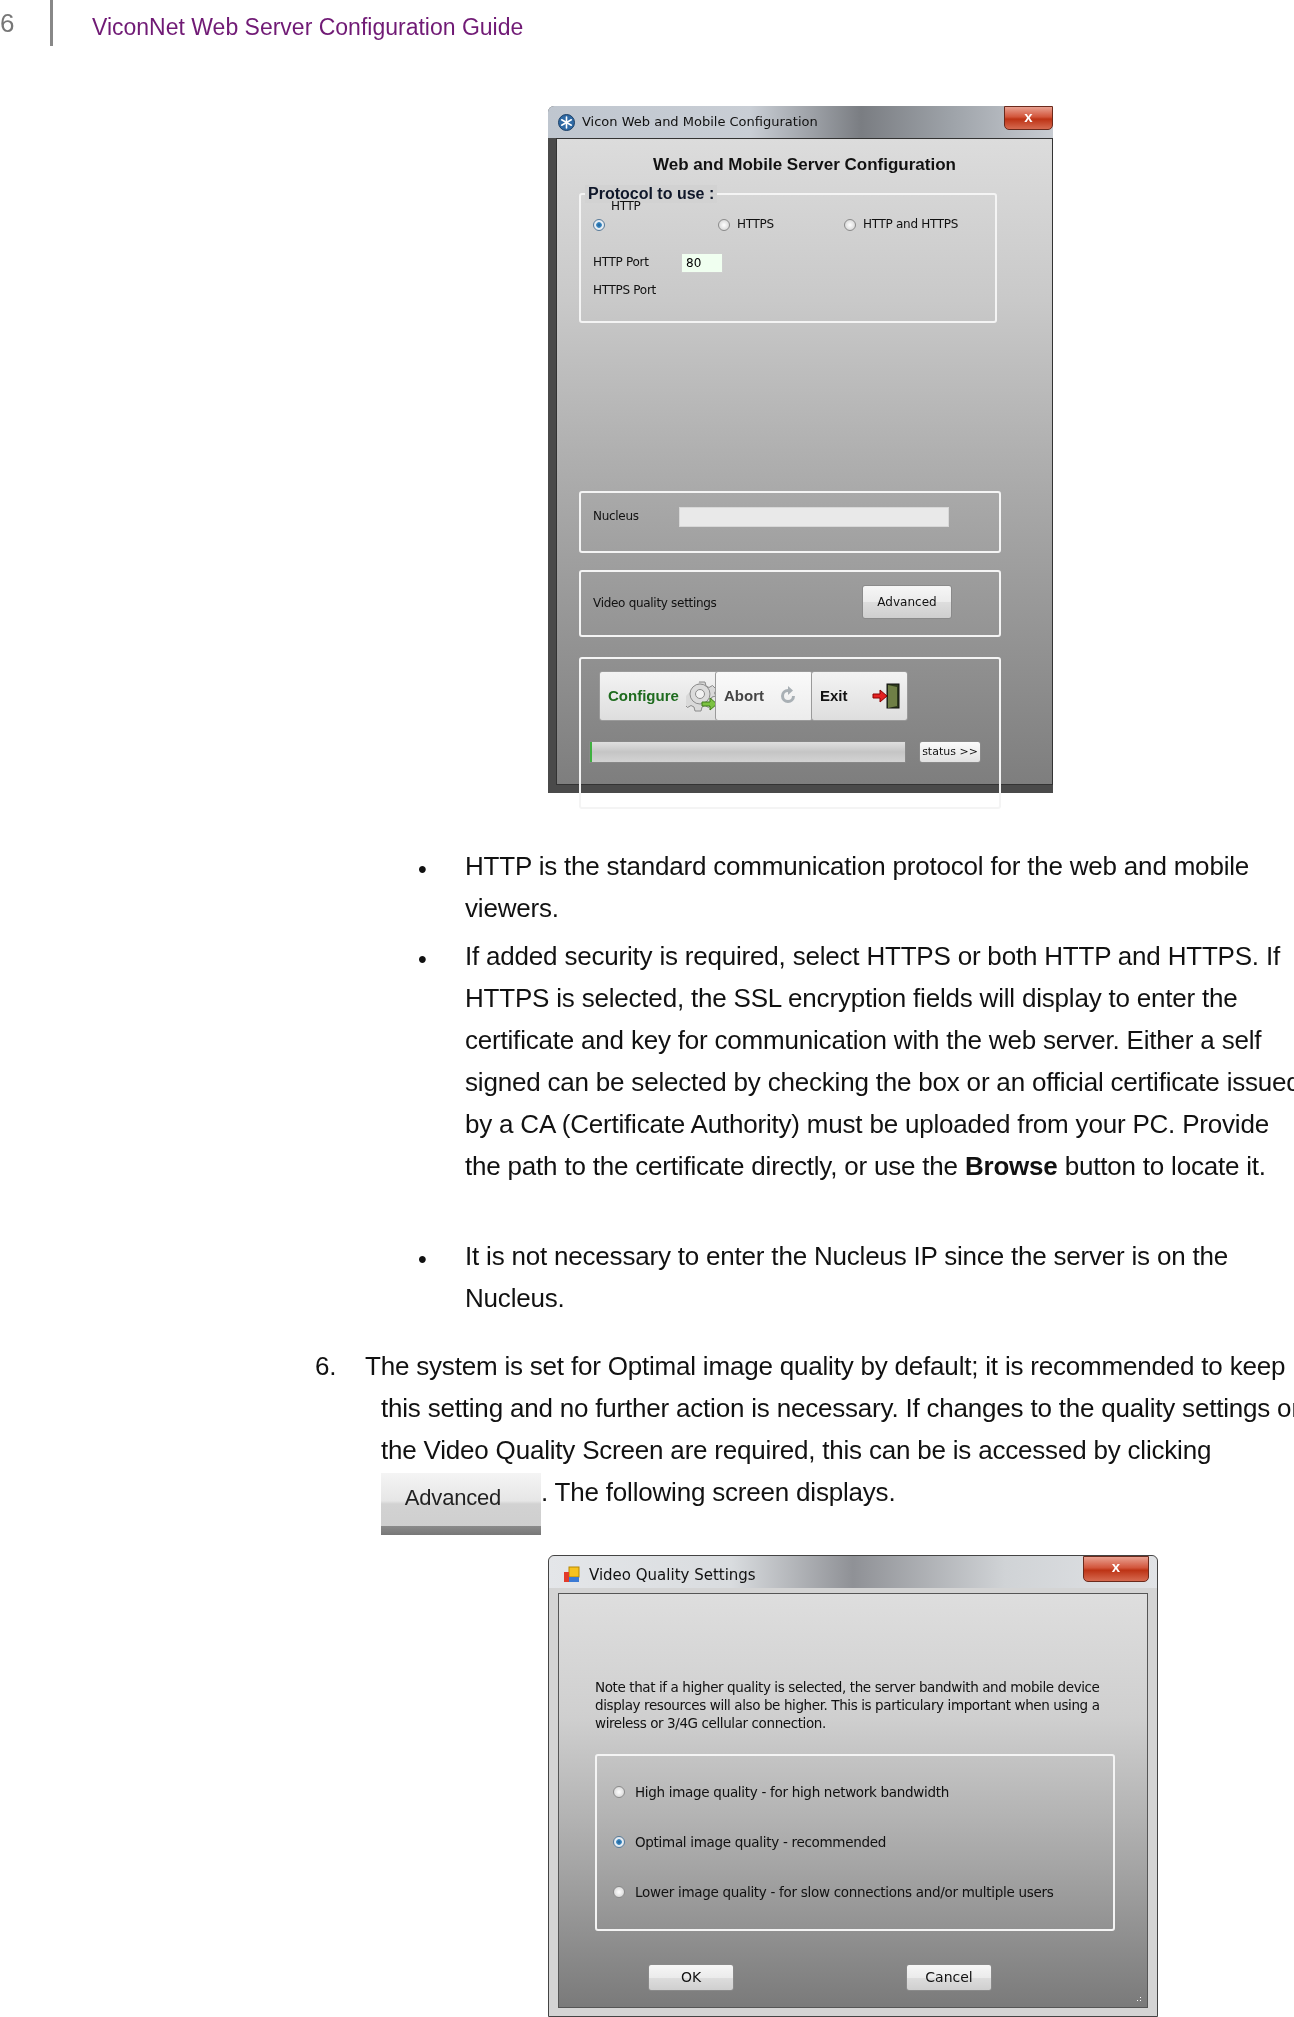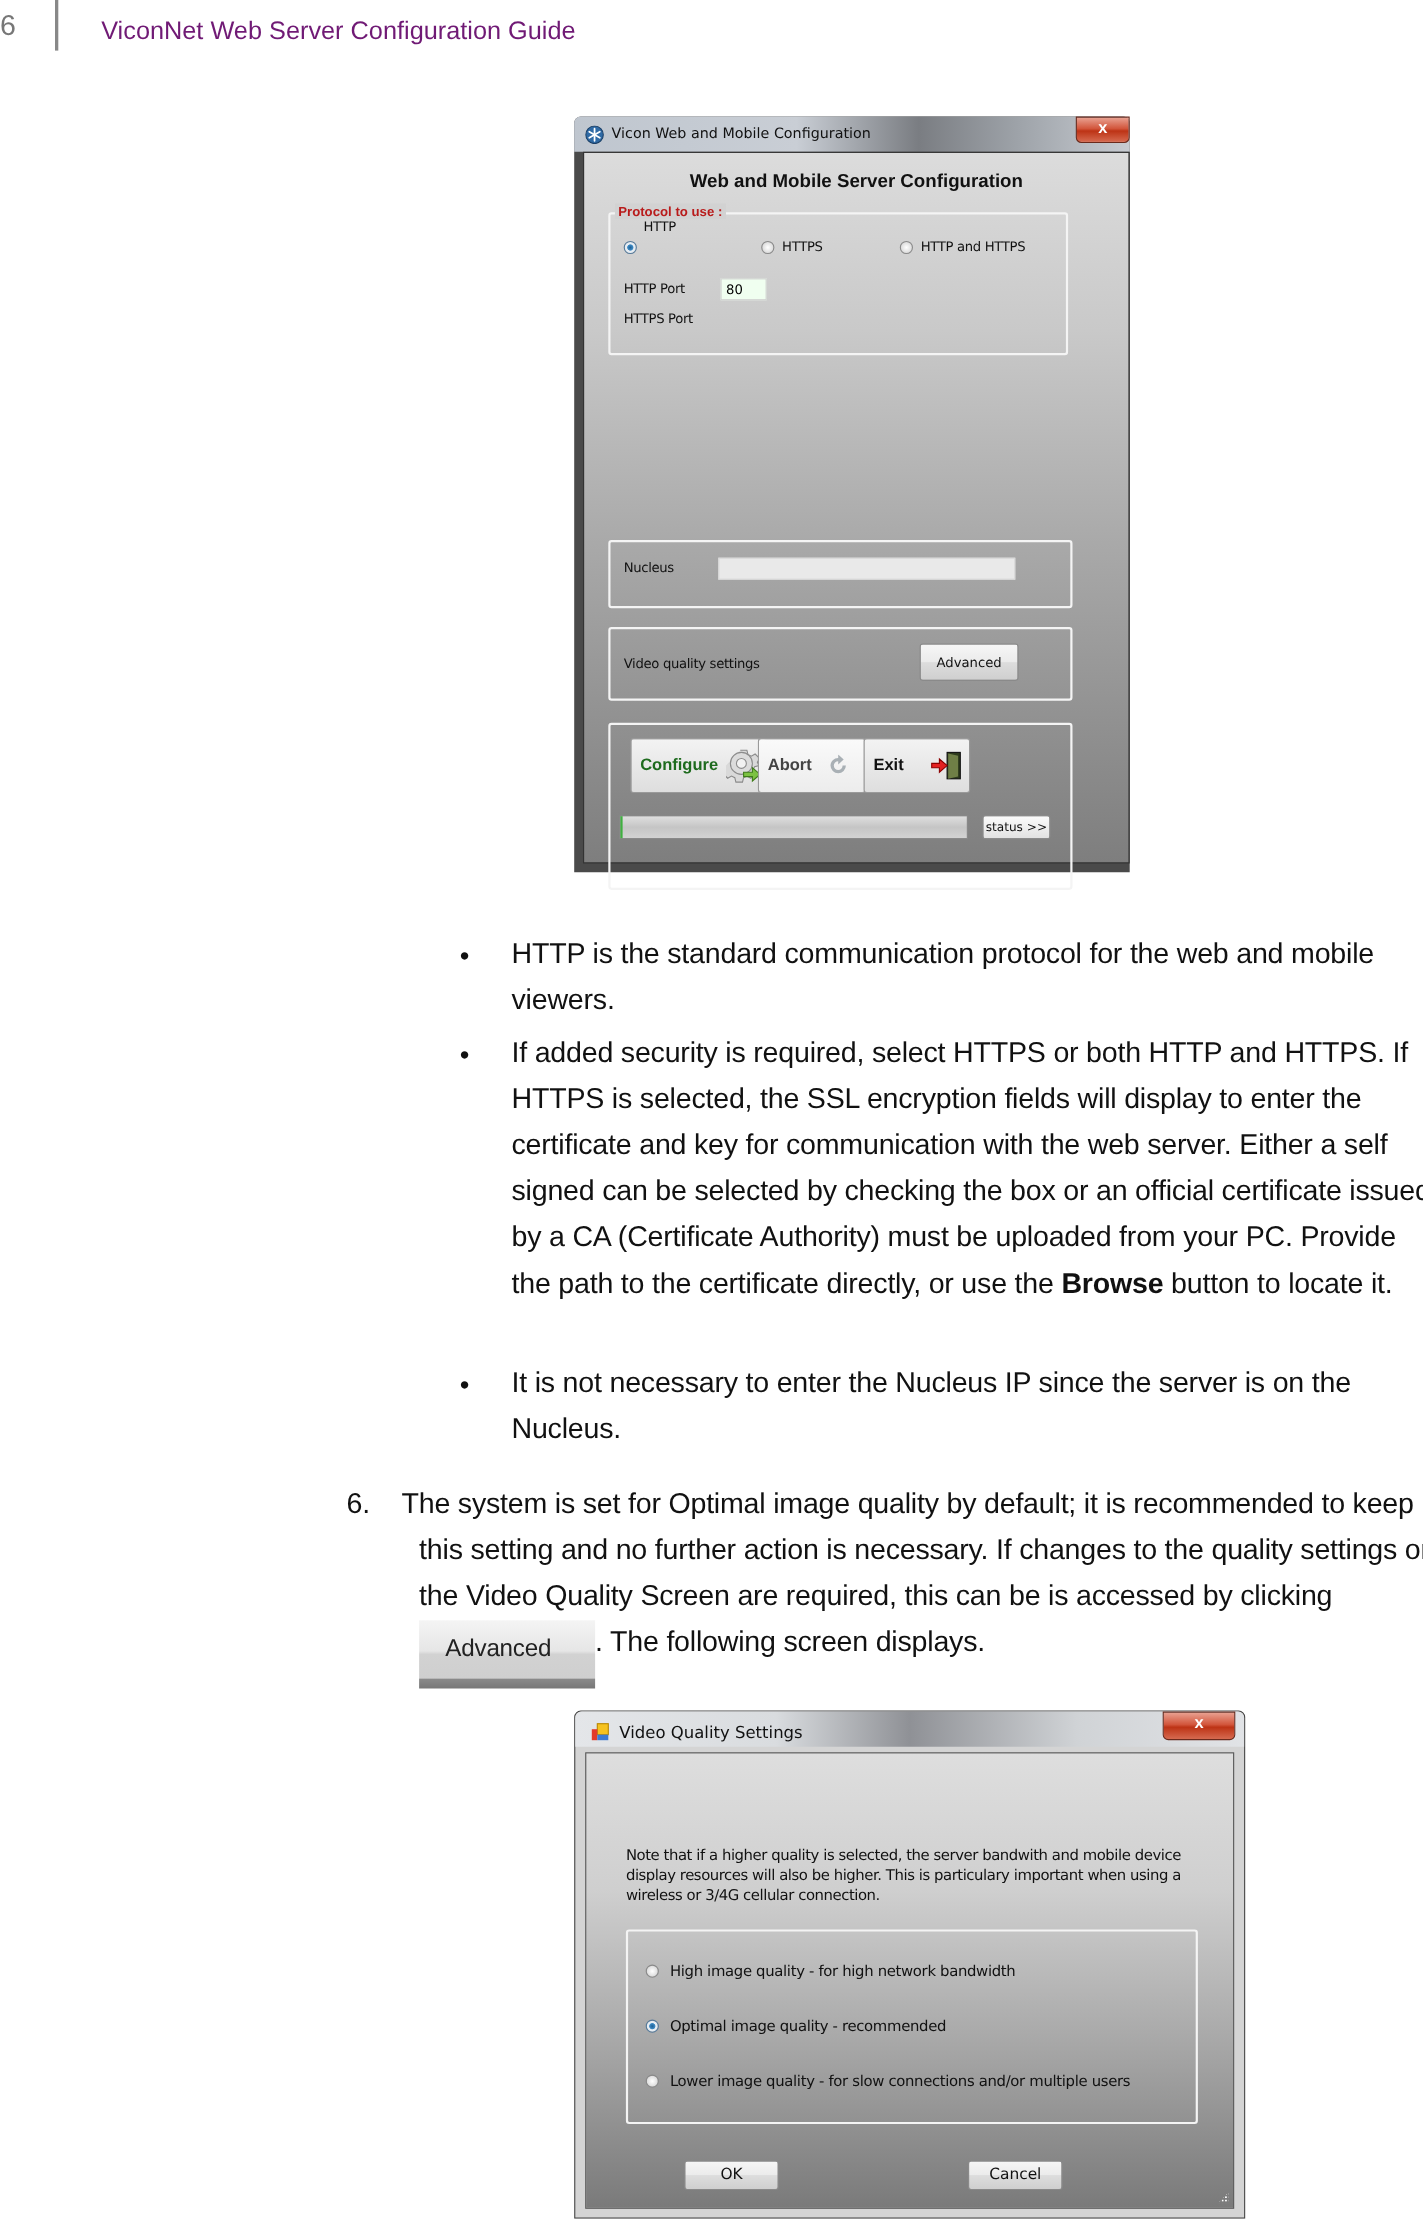--- a/index.html
+++ b/index.html
@@ -6,21 +6,21 @@
   body {
     width:1294px; height:2017px; position:relative; overflow:hidden;
     background:#ffffff; font-family:"Liberation Sans", sans-serif; color:#111;
   }
   
   .page-num { position:absolute; left:0; top:8px; font-size:26px; color:#777; }
   .hdr-rule { position:absolute; left:50px; top:0; width:3px; height:46px; background:#888; }
   .hdr-title { position:absolute; left:92px; top:14px; font-size:23px; color:#701a75; }
 
   
-  .win { position:absolute; box-sizing:border-box; }
+  .win { position:absolute; box-sizing:border-box;margin-left:26px; }
   .titlebar {
     position:absolute; left:0; top:0; right:0; height:32px;
     background:linear-gradient(90deg,#bfc6cf 0%,#c9ced5 40%,#7a7d82 62%,#9ea3a9 80%,#c8ccd2 100%);
     border-top-left-radius:6px; border-top-right-radius:6px;
   }
   .titlebar .app-icon { position:absolute; left:10px; top:8px; width:17px; height:17px; }
   .titlebar .title { position:absolute; left:34px; top:8px; font-size:13px; color:#111; font-family:"DejaVu Sans", sans-serif; }
   .close-btn {
     position:absolute; top:0; height:24px; border-radius:0 0 5px 5px;
     background:linear-gradient(#e9a191 0%,#d2553b 45%,#bd3315 55%,#d66a50 100%);
@@ -33,22 +33,22 @@
   #win1 .client {
     position:absolute; left:8px; top:32px; right:0; bottom:8px;
     background:linear-gradient(#dcdcdc 0%,#c9c9c9 25%,#a9a9a9 55%,#7e7e7e 100%);
     border:1px solid #333;
   }
   .heading { position:absolute; left:0; right:0; top:16px; text-align:center; font-weight:bold; font-size:17px; color:#111; }
   .groupbox {
     position:absolute; border:2px solid #f4f4f4; border-radius:3px; box-sizing:border-box;
   }
   .groupbox .legend {
-    position:absolute; left:4px; top:-10px; padding:0 3px; font-size:12px; font-weight:bold;
-    background:#d2d2d2; color:#b91c1c;
+    position:absolute; left:4px; top:-10px; padding:0 3px; font-size:16px; font-weight:bold;
+    background:#d2d2d2; color:#0f172a;
   }
   .lbl { position:absolute; font-size:12px; color:#111; font-family:"DejaVu Sans", sans-serif; letter-spacing:-0.3px; }
   .lbl.disabled { color:#6c6c6c; }
   .radio { position:absolute; width:12px; height:12px; border-radius:50%; border:1px solid #8a8a8a;
     background:radial-gradient(circle,#fff 0%,#dcdcdc 70%); box-sizing:border-box; cursor:pointer; }
   .radio.checked { background:radial-gradient(circle,#1d5f95 0%,#3d8ac4 35%,#e8eef4 45%,#dfe6ec 100%); border-color:#577a99; }
   .checkbox { position:absolute; width:12px; height:12px; background:#eeeeee; border:1px solid #b9b9b9; box-sizing:border-box; cursor:pointer; }
   .textbox { position:absolute; height:20px; box-sizing:border-box; border:1px solid #cfcfcf; font-size:12px;
     padding:2px 4px; font-family:"DejaVu Sans", sans-serif; }
   .btn-std {

